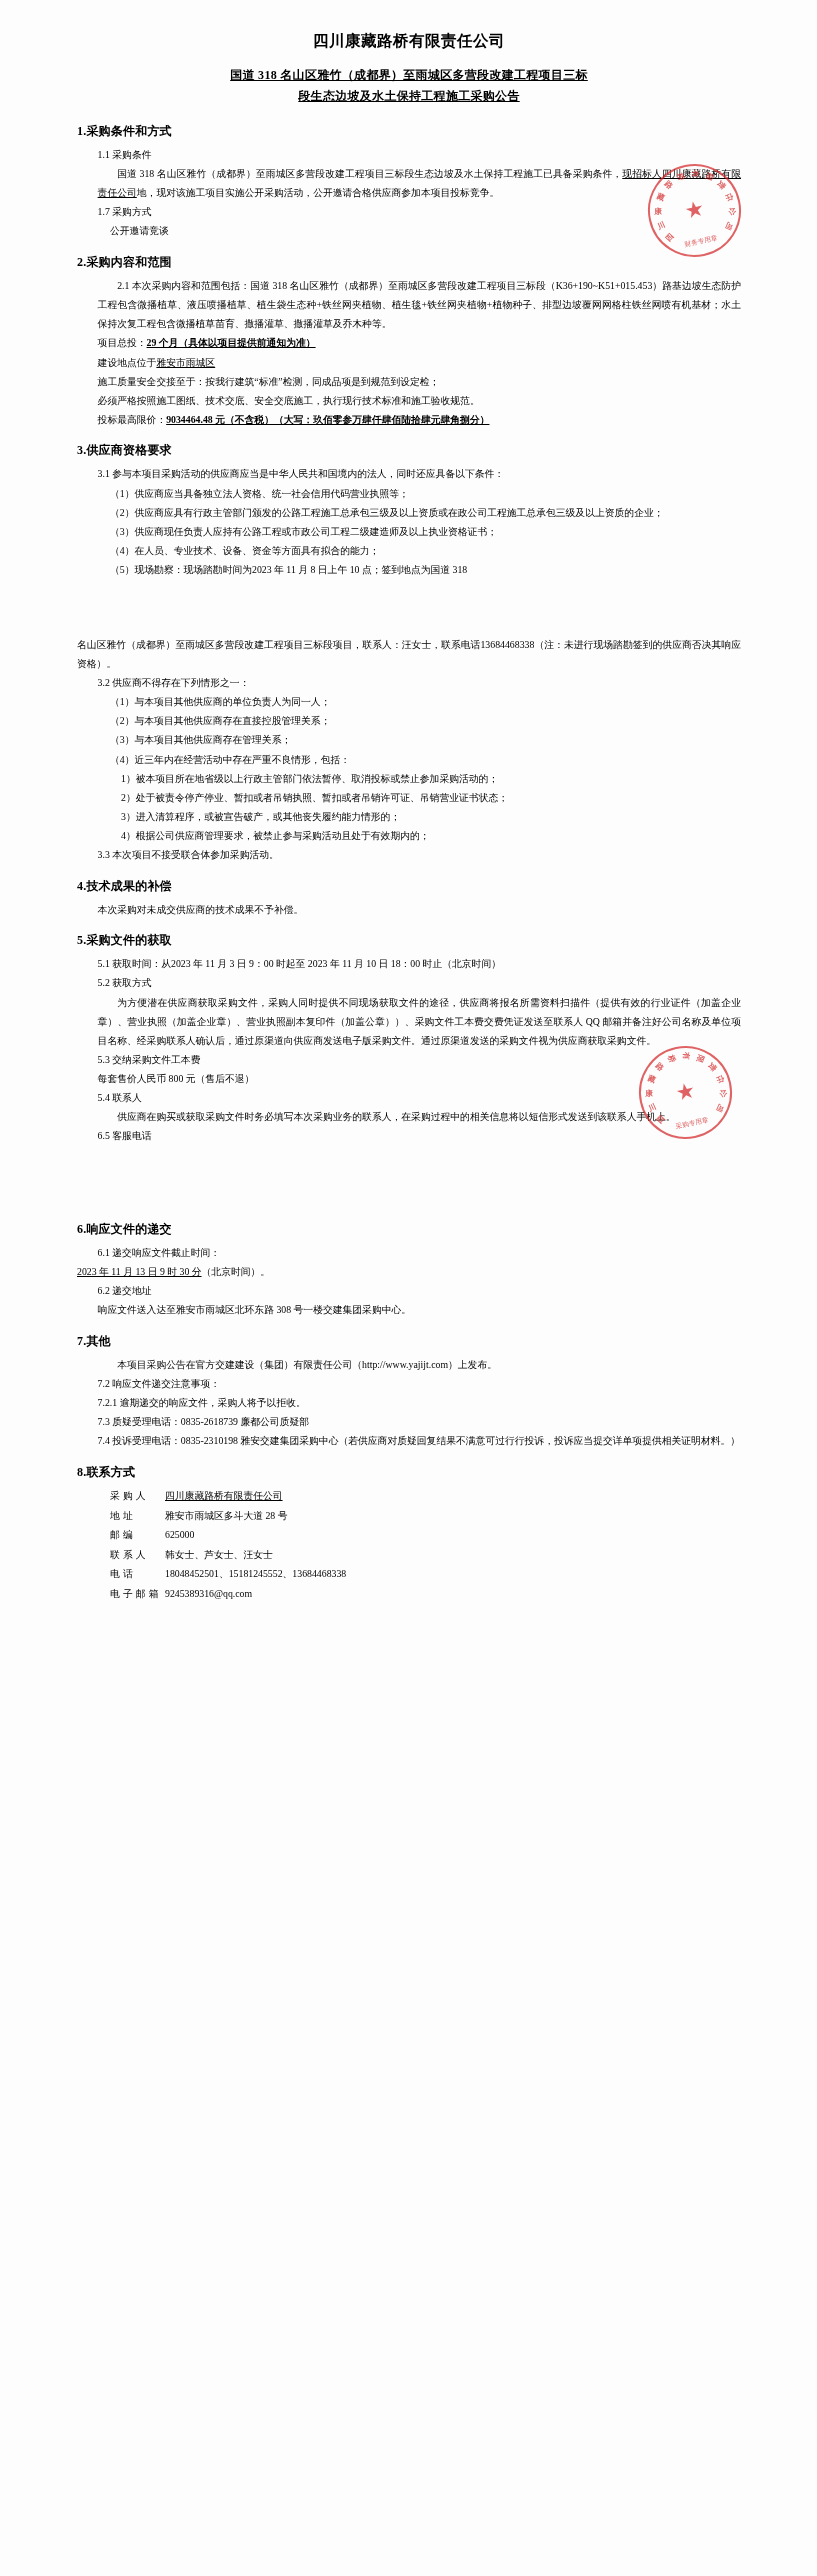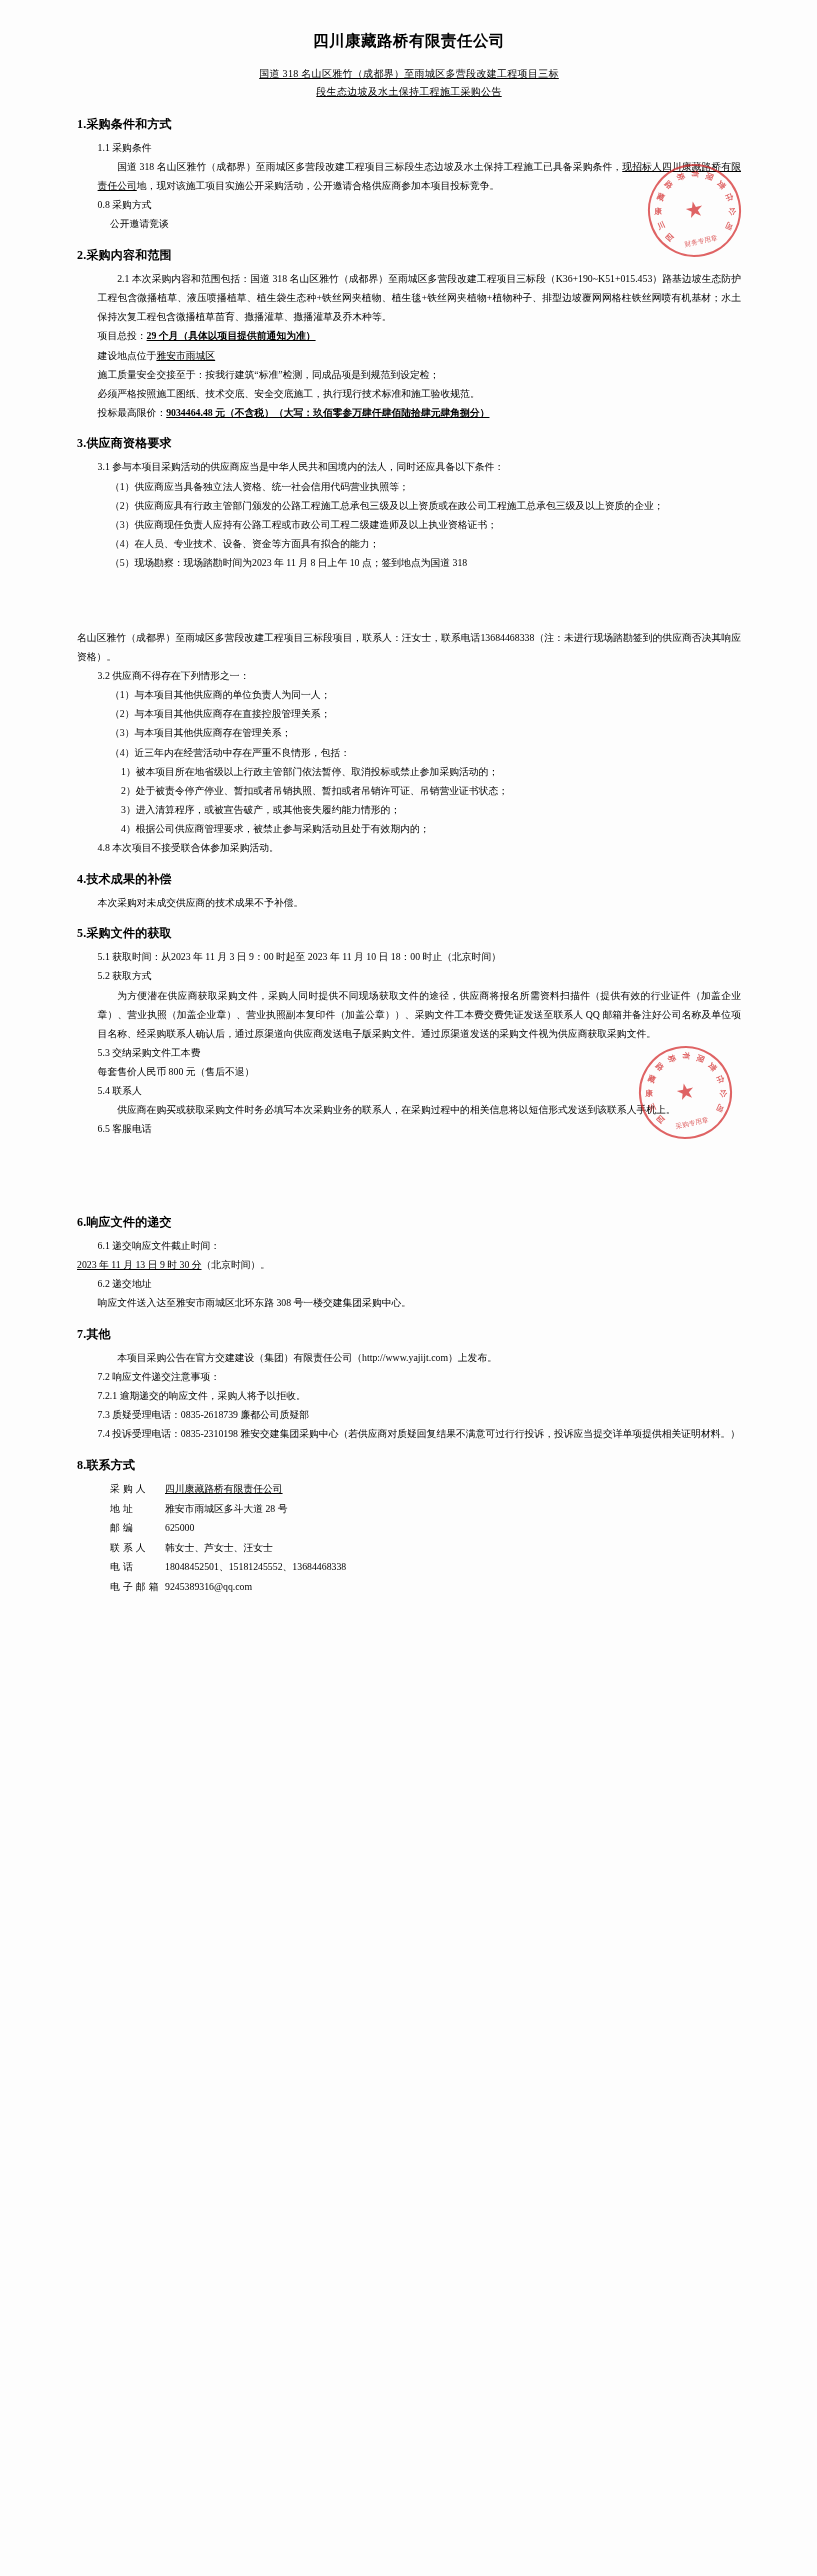--- a/index.html
+++ b/index.html
@@ -19,22 +19,22 @@
   }
   .company {
     text-align: center;
     font-size: 15.5px;
     font-weight: bold;
     letter-spacing: 0.5px;
     margin-bottom: 13.4px;
   }
   .title {
     text-align: center;
-    font-size: 10px;
-    font-weight: normal;
+    font-size: 12px;
+    font-weight: bold;
     line-height: 1.75;
     letter-spacing: 0.3px;
     margin: 0 20.6px 15.5px 20.6px;
   }
   .title .u { text-decoration: underline; }
   h2.sec {
     font-size: 12px;
     font-weight: bold;
     margin: 13.4px 0 5.2px 0;
     letter-spacing: 0.2px;
@@ -115,21 +115,21 @@
   <div class="title">
     <span class="u">国道 318 名山区雅竹（成都界）至雨城区多营段改建工程项目三标</span><br>
     <span class="u">段生态边坡及水土保持工程施工采购公告</span>
   </div>
 
   <h2 class="sec"><span>1.</span><span>采购条件和方式</span></h2>
   <p class="p lvl2">1.1  采购条件</p>
   <p class="p lvl2 ind">
     <span>国道 318 名山区雅竹（成都界）至雨城区多营段改建工程项目三标段生态边坡及水土保持工程施工已具备采购条件，</span><span class="u">现招标人四川康藏路桥有限责任公司</span><span>地，现对该施工项目实施公开采购活动，公开邀请合格供应商参加本项目投标竞争。</span>
   </p>
-  <p class="p lvl2">0.8 采购方式</p>
+  <p class="p lvl2">1.7 采购方式</p>
   <p class="p lvl3">公开邀请竞谈</p>
 
   <h2 class="sec"><span>2.</span><span>采购内容和范围</span></h2>
   <p class="p lvl2 ind">2.1 本次采购内容和范围包括：国道 318 名山区雅竹（成都界）至雨城区多营段改建工程项目三标段（K36+190~K51+015.453）路基边坡生态防护工程包含微播植草、液压喷播植草、植生袋生态种+铁丝网夹植物、植生毯+铁丝网夹植物+植物种子、排型边坡覆网网格柱铁丝网喷有机基材；水土保持次复工程包含微播植草苗育、撒播灌草、撒播灌草及乔木种等。</p>
   <p class="p lvl2"><span>项目总投：</span><span class="u b">29 个月（具体以项目提供前通知为准）</span></p>
   <p class="p lvl2"><span>建设地点位于</span><span class="u">雅安市雨城区</span></p>
   <p class="p lvl2">施工质量安全交接至于：按我行建筑“标准”检测，同成品项是到规范到设定检；</p>
   <p class="p lvl2">必须严格按照施工图纸、技术交底、安全交底施工，执行现行技术标准和施工验收规范。</p>
   <p class="p lvl2"><span>投标最高限价：</span><span class="u b">9034464.48 元（不含税）（大写：玖佰零参万肆仟肆佰陆拾肆元肆角捌分）</span></p>
 
@@ -147,21 +147,21 @@
   <p class="p">名山区雅竹（成都界）至雨城区多营段改建工程项目三标段项目，联系人：汪女士，联系电话13684468338（注：未进行现场踏勘签到的供应商否决其响应资格）。</p>
   <p class="p lvl2">3.2 供应商不得存在下列情形之一：</p>
   <p class="p lvl3">（1）与本项目其他供应商的单位负责人为同一人；</p>
   <p class="p lvl3">（2）与本项目其他供应商存在直接控股管理关系；</p>
   <p class="p lvl3">（3）与本项目其他供应商存在管理关系；</p>
   <p class="p lvl3">（4）近三年内在经营活动中存在严重不良情形，包括：</p>
   <p class="p lvl4">1）被本项目所在地省级以上行政主管部门依法暂停、取消投标或禁止参加采购活动的；</p>
   <p class="p lvl4">2）处于被责令停产停业、暂扣或者吊销执照、暂扣或者吊销许可证、吊销营业证书状态；</p>
   <p class="p lvl4">3）进入清算程序，或被宣告破产，或其他丧失履约能力情形的；</p>
   <p class="p lvl4">4）根据公司供应商管理要求，被禁止参与采购活动且处于有效期内的；</p>
-  <p class="p lvl2">4.8 本次项目不接受联合体参加采购活动。</p>
+  <p class="p lvl2">3.3 本次项目不接受联合体参加采购活动。</p>
 
   <h2 class="sec"><span>4.</span><span>技术成果的补偿</span></h2>
   <p class="p lvl2">本次采购对未成交供应商的技术成果不予补偿。</p>
 
   <h2 class="sec"><span>5.</span><span>采购文件的获取</span></h2>
   <p class="p lvl2">5.1 获取时间：从2023 年 11 月 3 日 9：00 时起至 2023 年 11 月 10 日 18：00 时止（北京时间）</p>
   <p class="p lvl2">5.2 获取方式</p>
   <p class="p lvl2 ind">为方便潜在供应商获取采购文件，采购人同时提供不同现场获取文件的途径，供应商将报名所需资料扫描件（提供有效的行业证件（加盖企业章）、营业执照（加盖企业章）、营业执照副本复印件（加盖公章））、采购文件工本费交费凭证发送至联系人 QQ 邮箱并备注好公司名称及单位项目名称、经采购联系人确认后，通过原渠道向供应商发送电子版采购文件。通过原渠道发送的采购文件视为供应商获取采购文件。</p>
   <p class="p lvl2">5.3 交纳采购文件工本费</p>
   <p class="p lvl2">每套售价人民币 800 元（售后不退）</p>

